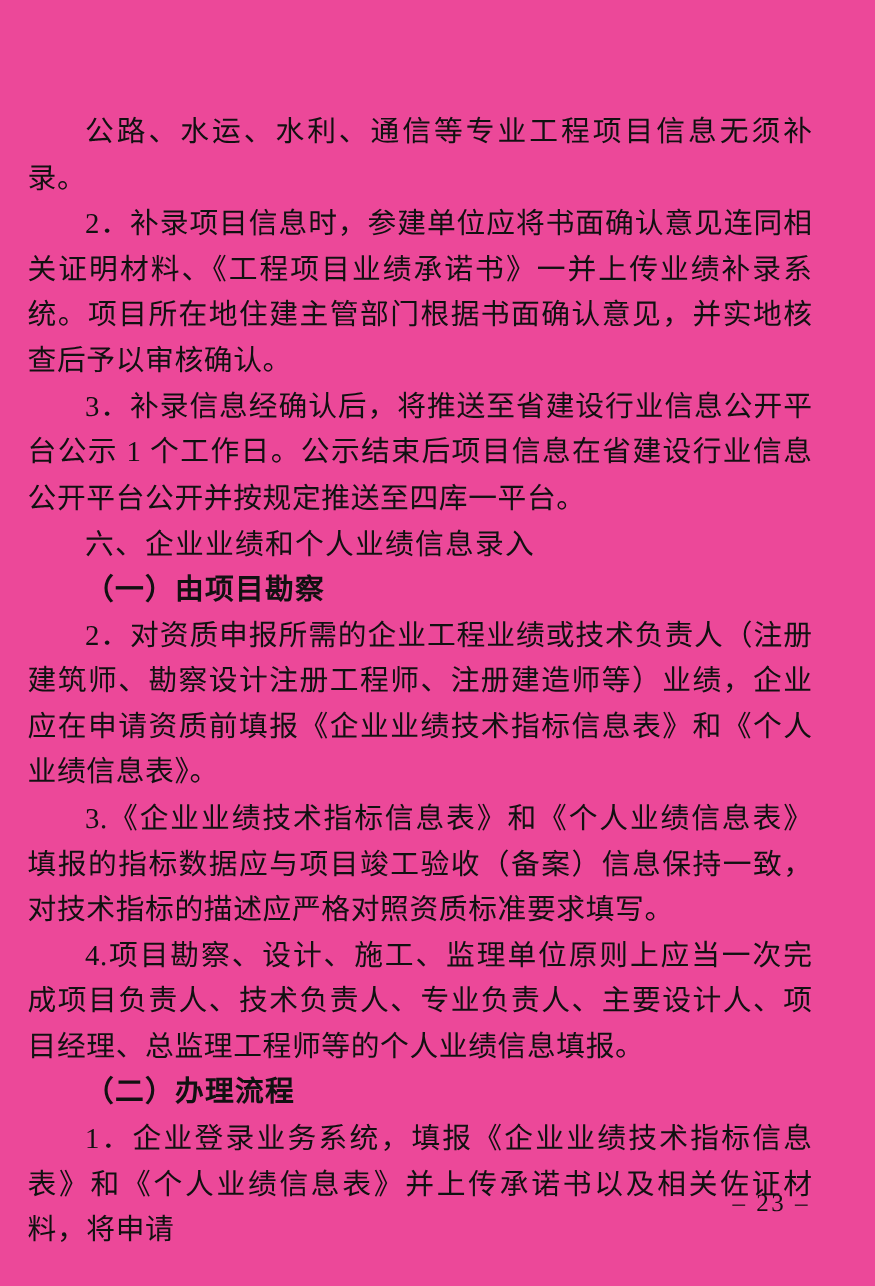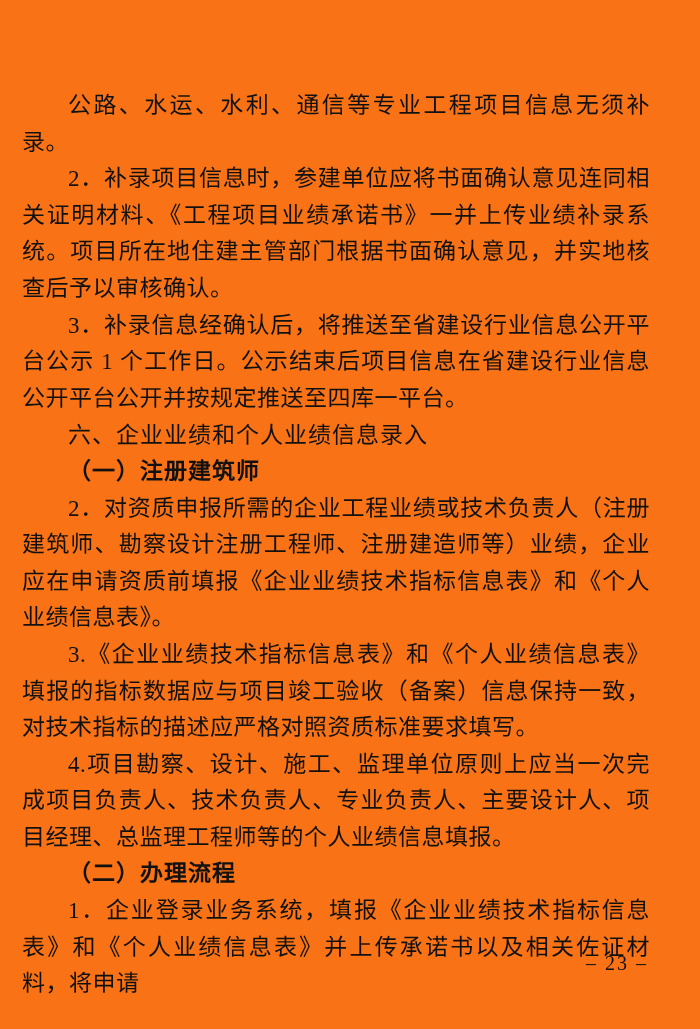--- a/index.html
+++ b/index.html
@@ -11,21 +11,21 @@
     width: 700px;
     height: 1029px;
     position: relative;
     overflow: hidden;
     font-family: "Liberation Serif", "DejaVu Serif", serif;
     color: #111111;
   }
   .page {
     position: absolute;
     inset: 0;
-    background: #f97316;
+    background: #ec4899;
   }
   .content {
     position: absolute;
     left: 22px;
     top: 88px;
     width: 628px;
     font-size: 23px;
     line-height: 36.6px;
     text-align: justify;
     text-justify: inter-ideograph;
@@ -62,21 +62,21 @@
 
   <div class="content">
     <p>公路、水运、水利、通信等专业工程项目信息无须补录。</p>
 
     <p>2．补录项目信息时，参建单位应将书面确认意见连同相关证明材料、《工程项目业绩承诺书》一并上传业绩补录系统。项目所在地住建主管部门根据书面确认意见，并实地核查后予以审核确认。</p>
 
     <p>3．补录信息经确认后，将推送至省建设行业信息公开平台公示 1 个工作日。公示结束后项目信息在省建设行业信息公开平台公开并按规定推送至四库一平台。</p>
 
     <p class="h-section">六、企业业绩和个人业绩信息录入</p>
 
-    <p class="h-sub">（一）注册建筑师</p>
+    <p class="h-sub">（一）由项目勘察</p>
 
     <p>2．对资质申报所需的企业工程业绩或技术负责人（注册建筑师、勘察设计注册工程师、注册建造师等）业绩，企业应在申请资质前填报《企业业绩技术指标信息表》和《个人业绩信息表》。</p>
 
 
     <p>3.《企业业绩技术指标信息表》和《个人业绩信息表》填报的指标数据应与项目竣工验收（备案）信息保持一致，对技术指标的描述应严格对照资质标准要求填写。</p>
 
     <p>4.项目勘察、设计、施工、监理单位原则上应当一次完成项目负责人、技术负责人、专业负责人、主要设计人、项目经理、总监理工程师等的个人业绩信息填报。</p>
 
     <p class="h-sub">（二）办理流程</p>
 

